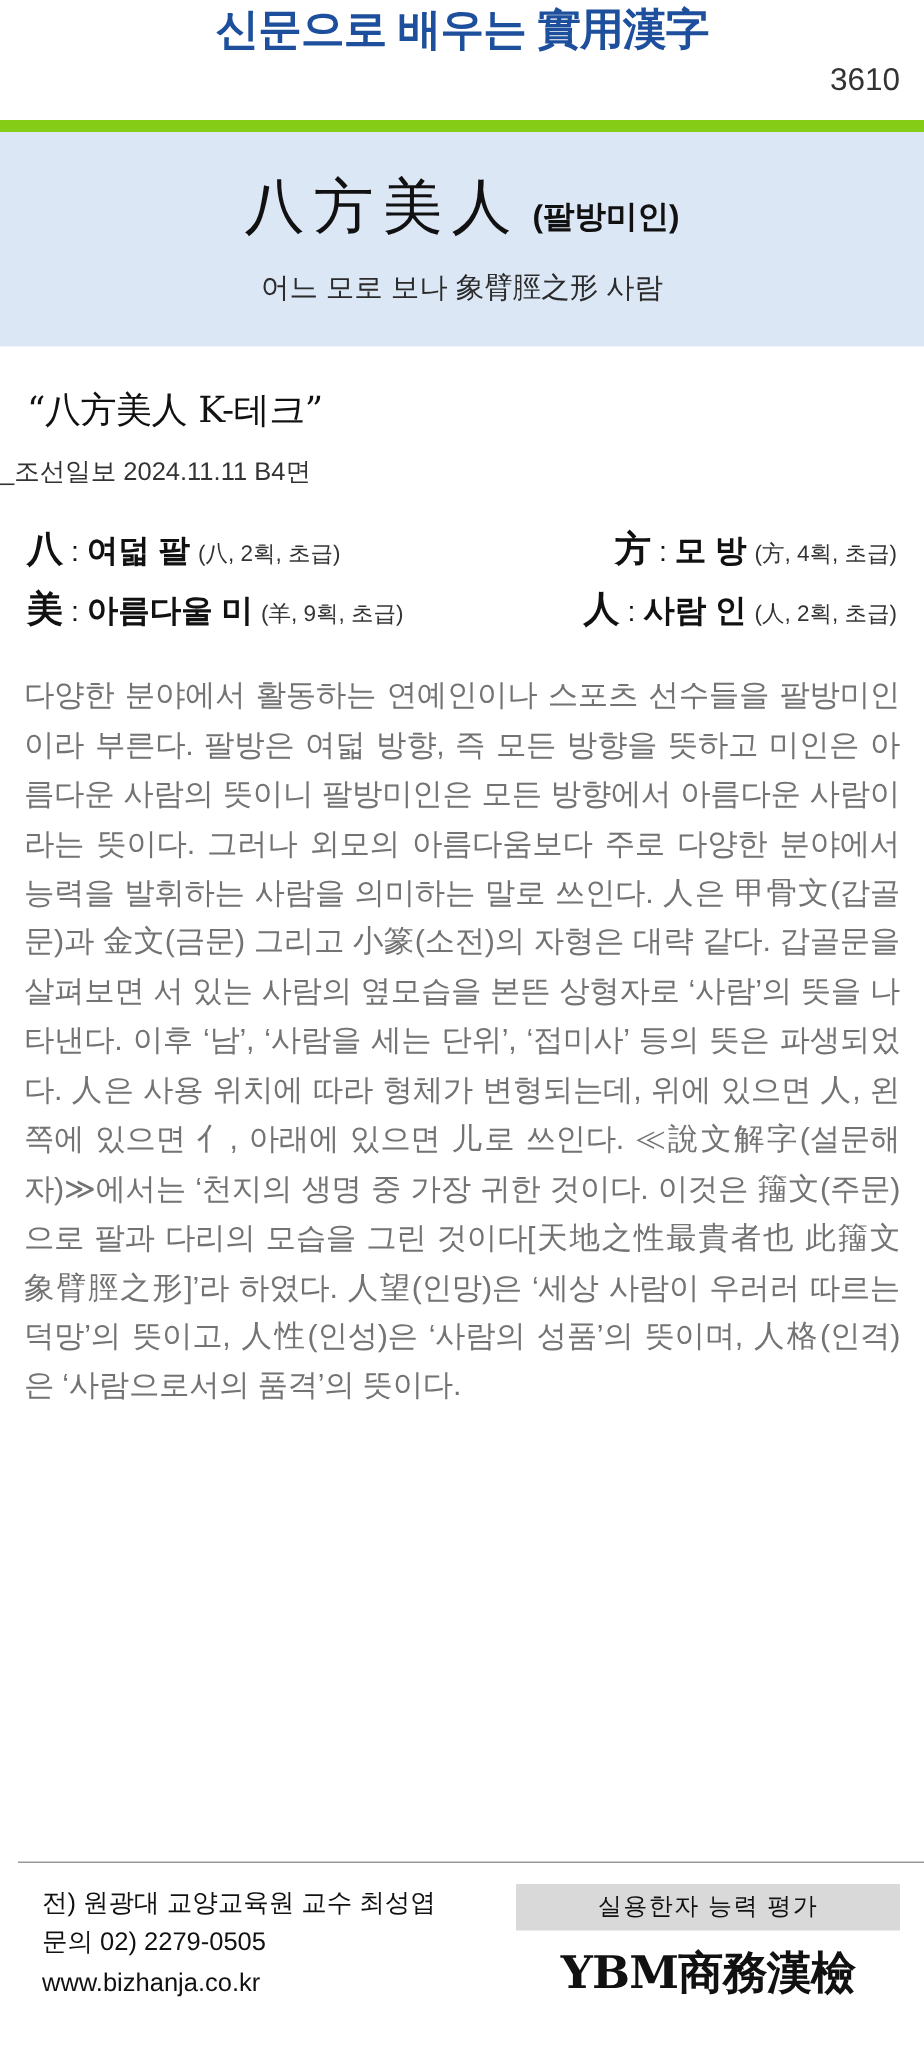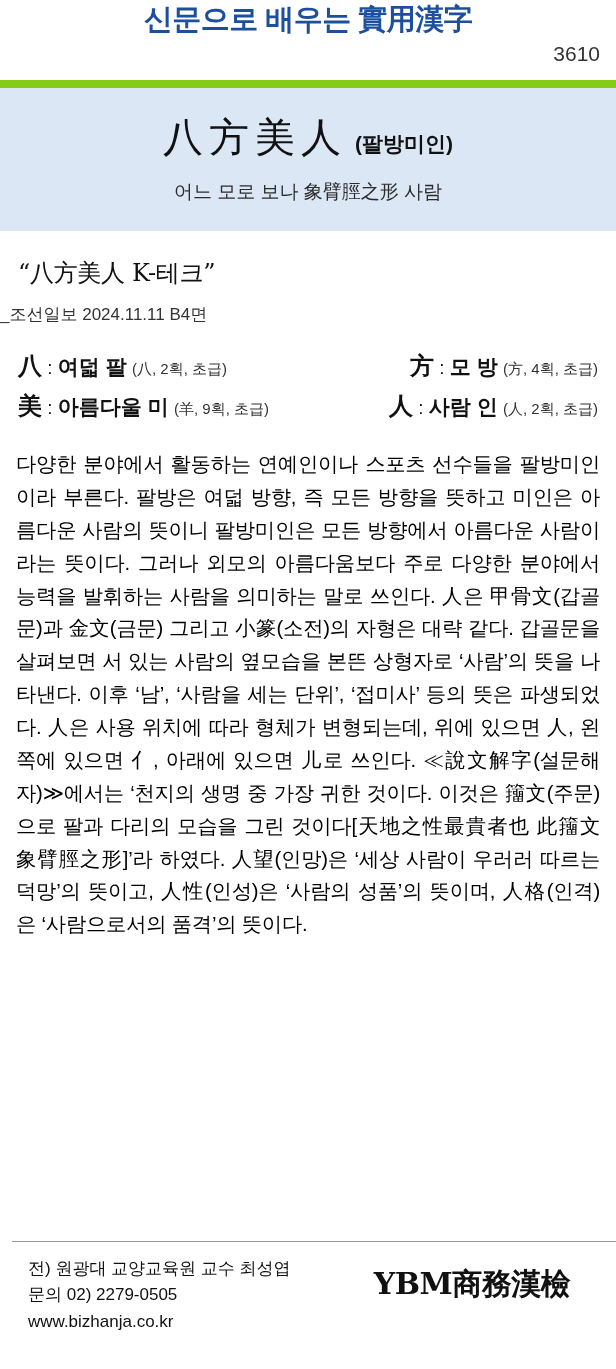--- a/index.html
+++ b/index.html
@@ -122,21 +122,21 @@
     color: #333333;
   }
 
   
   .body-text {
     margin: 24px 16px 0 16px;
     font-size: 20.3px;
     line-height: 1.62;
     text-align: justify;
     text-justify: inter-character;
-    color: #000000;
+    color: #737373;
     letter-spacing: -0.2px;
   }
 
   
   .footer {
     position: absolute;
     left: 12px;
     right: 0;
     bottom: 0;
     height: 128px;
@@ -232,17 +232,18 @@
 
   <div class="body-text">    다양한 분야에서 활동하는 연예인이나 스포츠 선수들을 팔방미인이라 부른다. 팔방은 여덟 방향, 즉 모든 방향을 뜻하고 미인은 아름다운 사람의 뜻이니 팔방미인은 모든 방향에서 아름다운 사람이라는 뜻이다. 그러나 외모의 아름다움보다 주로 다양한 분야에서 능력을 발휘하는 사람을 의미하는 말로 쓰인다. 人은 甲骨文(갑골문)과 金文(금문) 그리고 小篆(소전)의 자형은 대략 같다. 갑골문을 살펴보면 서 있는 사람의 옆모습을 본뜬 상형자로 ‘사람’의 뜻을 나타낸다. 이후 ‘남’, ‘사람을 세는 단위’, ‘접미사’ 등의 뜻은 파생되었다. 人은 사용 위치에 따라 형체가 변형되는데, 위에 있으면 人, 왼쪽에 있으면 亻, 아래에 있으면 儿로 쓰인다. ≪說文解字(설문해자)≫에서는 ‘천지의 생명 중 가장 귀한 것이다. 이것은 籒文(주문)으로 팔과 다리의 모습을 그린 것이다[天地之性最貴者也 此籒文 象臂脛之形]’라 하였다. 人望(인망)은 ‘세상 사람이 우러러 따르는 덕망’의 뜻이고, 人性(인성)은 ‘사람의 성품’의 뜻이며, 人格(인격)은 ‘사람으로서의 품격’의 뜻이다.</div>
 
   <div class="footer">
     <div class="footer-left">
       <div>전) 원광대 교양교육원 교수 최성엽</div>
       <div>문의 02) 2279-0505</div>
       <div>www.bizhanja.co.kr</div>
     </div>
     <div class="footer-right">
+      <div class="ybm-cap">실용한자 능력 평가</div>
       <div class="ybm-logo"><span class="han">YBM商務漢檢</span></div>
     </div>
   </div>
 
 </div>
 
 </body></html>

